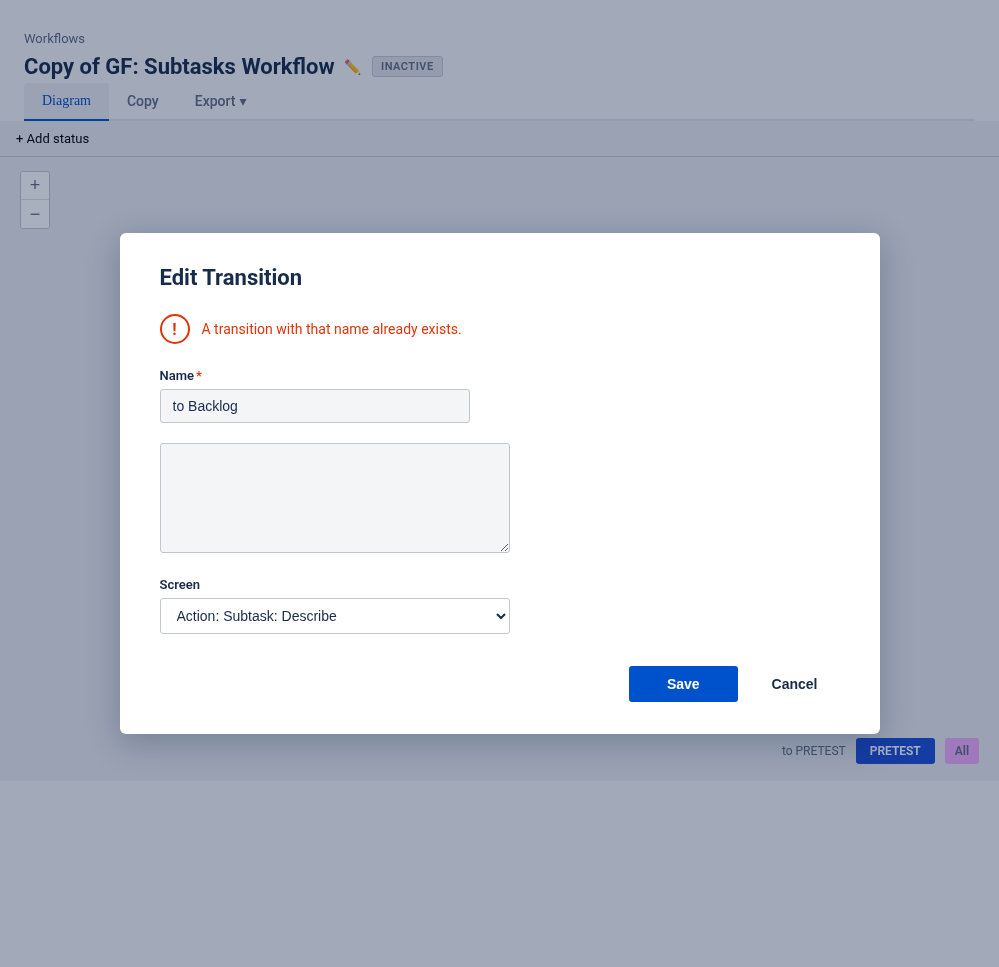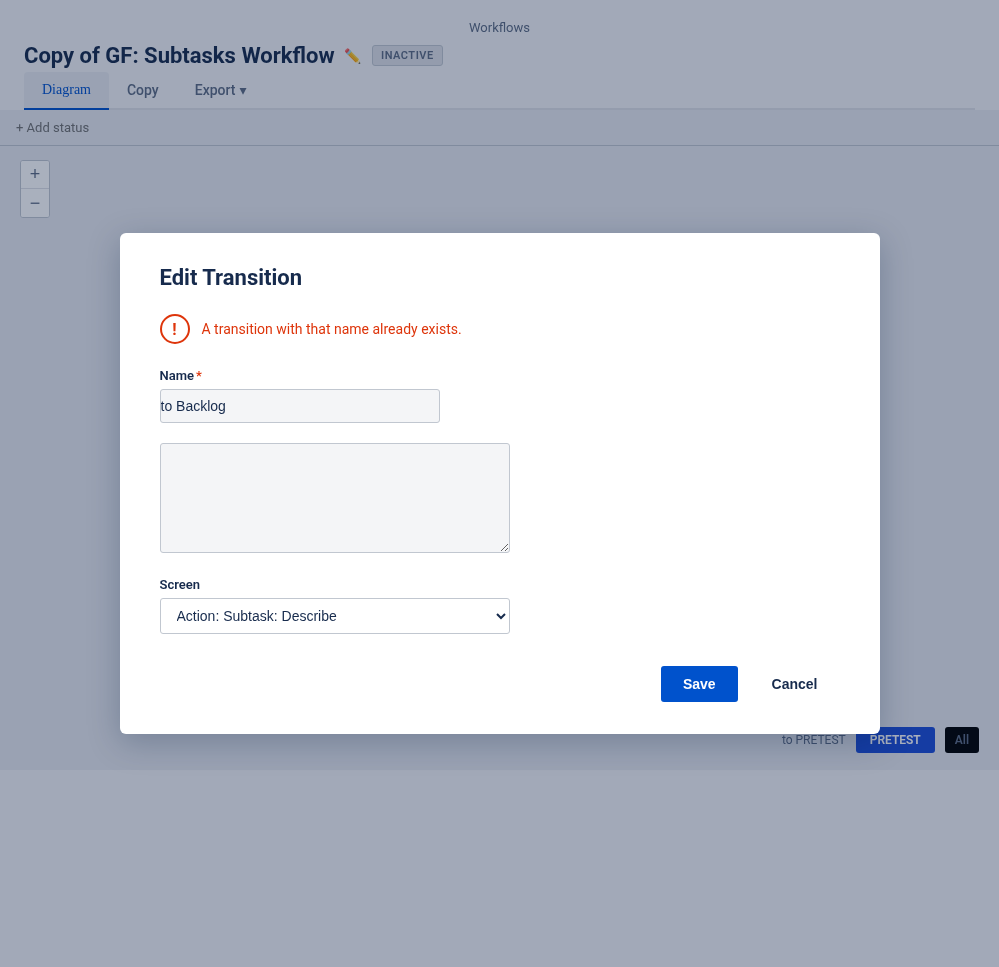--- a/index.html
+++ b/index.html
@@ -22,22 +22,21 @@
       position: absolute;
       top: 0;
       left: 0;
       width: 100%;
       height: 100%;
       background: #f4f5f7;
     }
 
     .page-header {
       background: #f4f5f7;
-      padding: 20px 24px 0;
-      text-align: center;
+      padding: 31px 24px 0;
     }
 
     .breadcrumb {
       font-size: 13px;
       color: #5e6c84;
       margin-bottom: 8px;
     }
 
     .workflow-title-row {
       display: flex;
@@ -103,21 +102,21 @@
       background: #e8eaf0;
       position: relative;
       height: 660px;
       overflow: hidden;
     }
 
     .add-status-bar {
       background: #e8eaf0;
       padding: 10px 16px;
       font-size: 13px;
-      color: #737373;
+      color: #000000;
       border-bottom: 1px solid #c1c7d0;
       display: flex;
       align-items: center;
       gap: 6px;
     }
 
     .zoom-controls {
       position: absolute;
       top: 50px;
       left: 20px;
@@ -165,21 +164,21 @@
     .pretest-badge {
       background: #1d4ed8;
       color: white;
       padding: 6px 14px;
       border-radius: 3px;
       font-size: 12px;
       font-weight: 600;
     }
 
     .all-badge {
-      background: #000000;
+      background: #f0abfc;
       color: #5e6c84;
       padding: 6px 10px;
       border-radius: 3px;
       font-size: 12px;
       font-weight: 600;
     }
 
     .to-pretest-label {
       font-size: 12px;
       color: #5e6c84;
@@ -258,22 +257,22 @@
       align-items: center;
       gap: 2px;
     }
 
     .required-star {
       color: #de350b;
       font-size: 13px;
     }
 
     .form-input {
-      width: 280px;
-      padding: 8px 0;
+      width: 310px;
+      padding: 8px 12px;
       border: 1px solid #c1c7d0;
       border-radius: 3px;
       font-size: 14px;
       color: #172b4d;
       background: #f4f5f7;
       outline: none;
     }
 
     .form-textarea {
       width: 350px;
@@ -305,21 +304,21 @@
       display: flex;
       justify-content: flex-end;
       gap: 12px;
       margin-top: 32px;
     }
 
     .btn-save {
       background: #0052cc;
       color: white;
       border: none;
-      padding: 10px 22px;
+      padding: 10px 38px;
       border-radius: 3px;
       font-size: 14px;
       font-weight: 600;
       cursor: pointer;
     }
 
     .btn-cancel {
       background: transparent;
       color: #172b4d;
       border: none;

